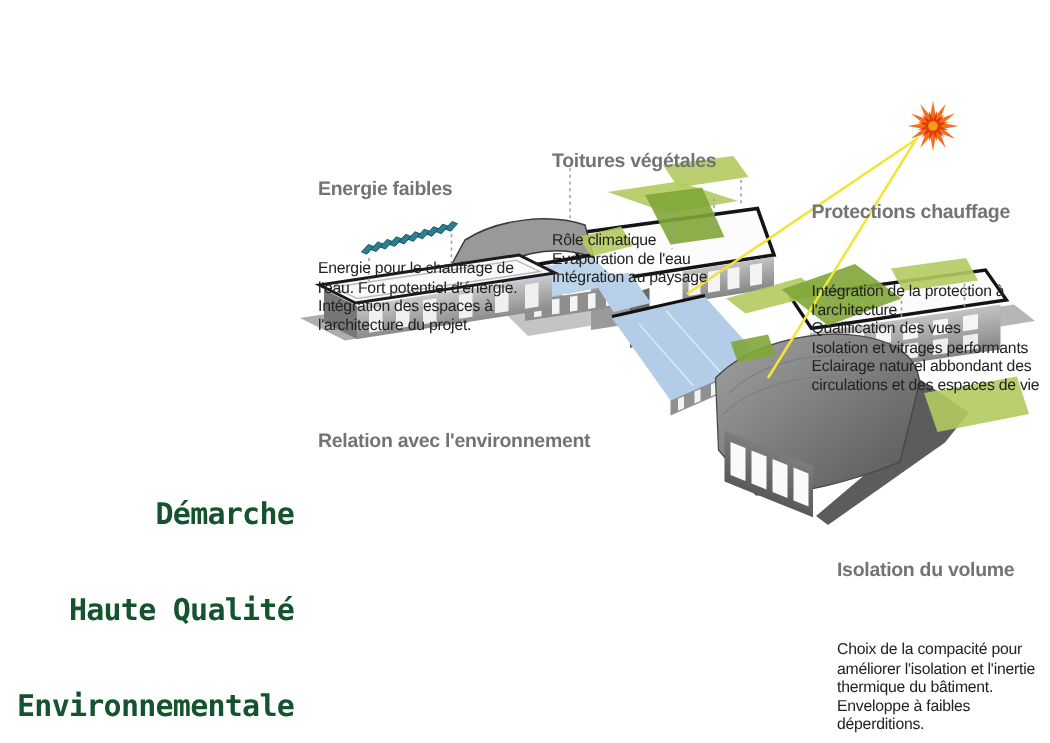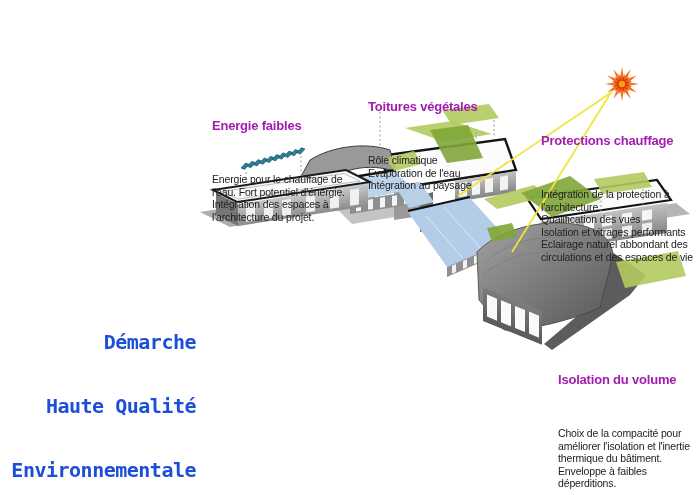--- a/index.html
+++ b/index.html
@@ -3,31 +3,31 @@
 <meta charset="utf-8">
 <style>
   html,body{margin:0;padding:0;background:#ffffff;}
   .stage{
     position:relative;width:700px;height:495px;background:#ffffff;
     overflow:hidden;font-family:"Liberation Sans",sans-serif;color:#1c1c1c;
   }
   .svg-layer{position:absolute;left:0;top:0;width:700px;height:495px;}
   .ann{position:absolute;white-space:pre;}
   .ann .ann-title{
-    font-size:13px;font-weight:bold;color:#a21caf;letter-spacing:-0.2px;
+    font-size:13px;font-weight:bold;color:#737373;letter-spacing:-0.2px;
     margin:0 0 4px 0;white-space:nowrap;
   }
   .ann .ann-body{
     font-size:10.5px;line-height:12.5px;color:#222;letter-spacing:-0.15px;
     white-space:pre;
   }
   .main-title{
     position:absolute;left:0;top:326px;width:196px;text-align:right;
     font-family:"DejaVu Sans Mono",monospace;font-weight:bold;
-    font-size:20px;line-height:32px;color:#1d4ed8;letter-spacing:-0.5px;
+    font-size:20px;line-height:32px;color:#14532d;letter-spacing:-0.5px;
     white-space:pre;
   }
 </style>
 </head>
 <body>
 
 <div class="stage">
 
   <svg class="svg-layer" viewBox="0 0 700 495">
     <defs>
@@ -219,20 +219,21 @@
     <div class="ann-title">Protections chauffage</div>
     <div class="ann-body">Intégration de la protection à
 l'architecture
 Qualification des vues
 Isolation et vitrages performants
 Eclairage naturel abbondant des
 circulations et des espaces de vie</div>
   </div>
 
   <div class="ann" style="left:212px;top:250px;">
+    <div class="ann-title">Relation avec l'environnement</div>
   </div>
 
   <div class="ann" style="left:388px;top:303px;">
   </div>
 
   <div class="ann" style="left:558px;top:336px;">
     <div class="ann-title">Isolation du volume</div>
     <div class="ann-body">Choix de la compacité pour
 améliorer l'isolation et l'inertie
 thermique du bâtiment.

